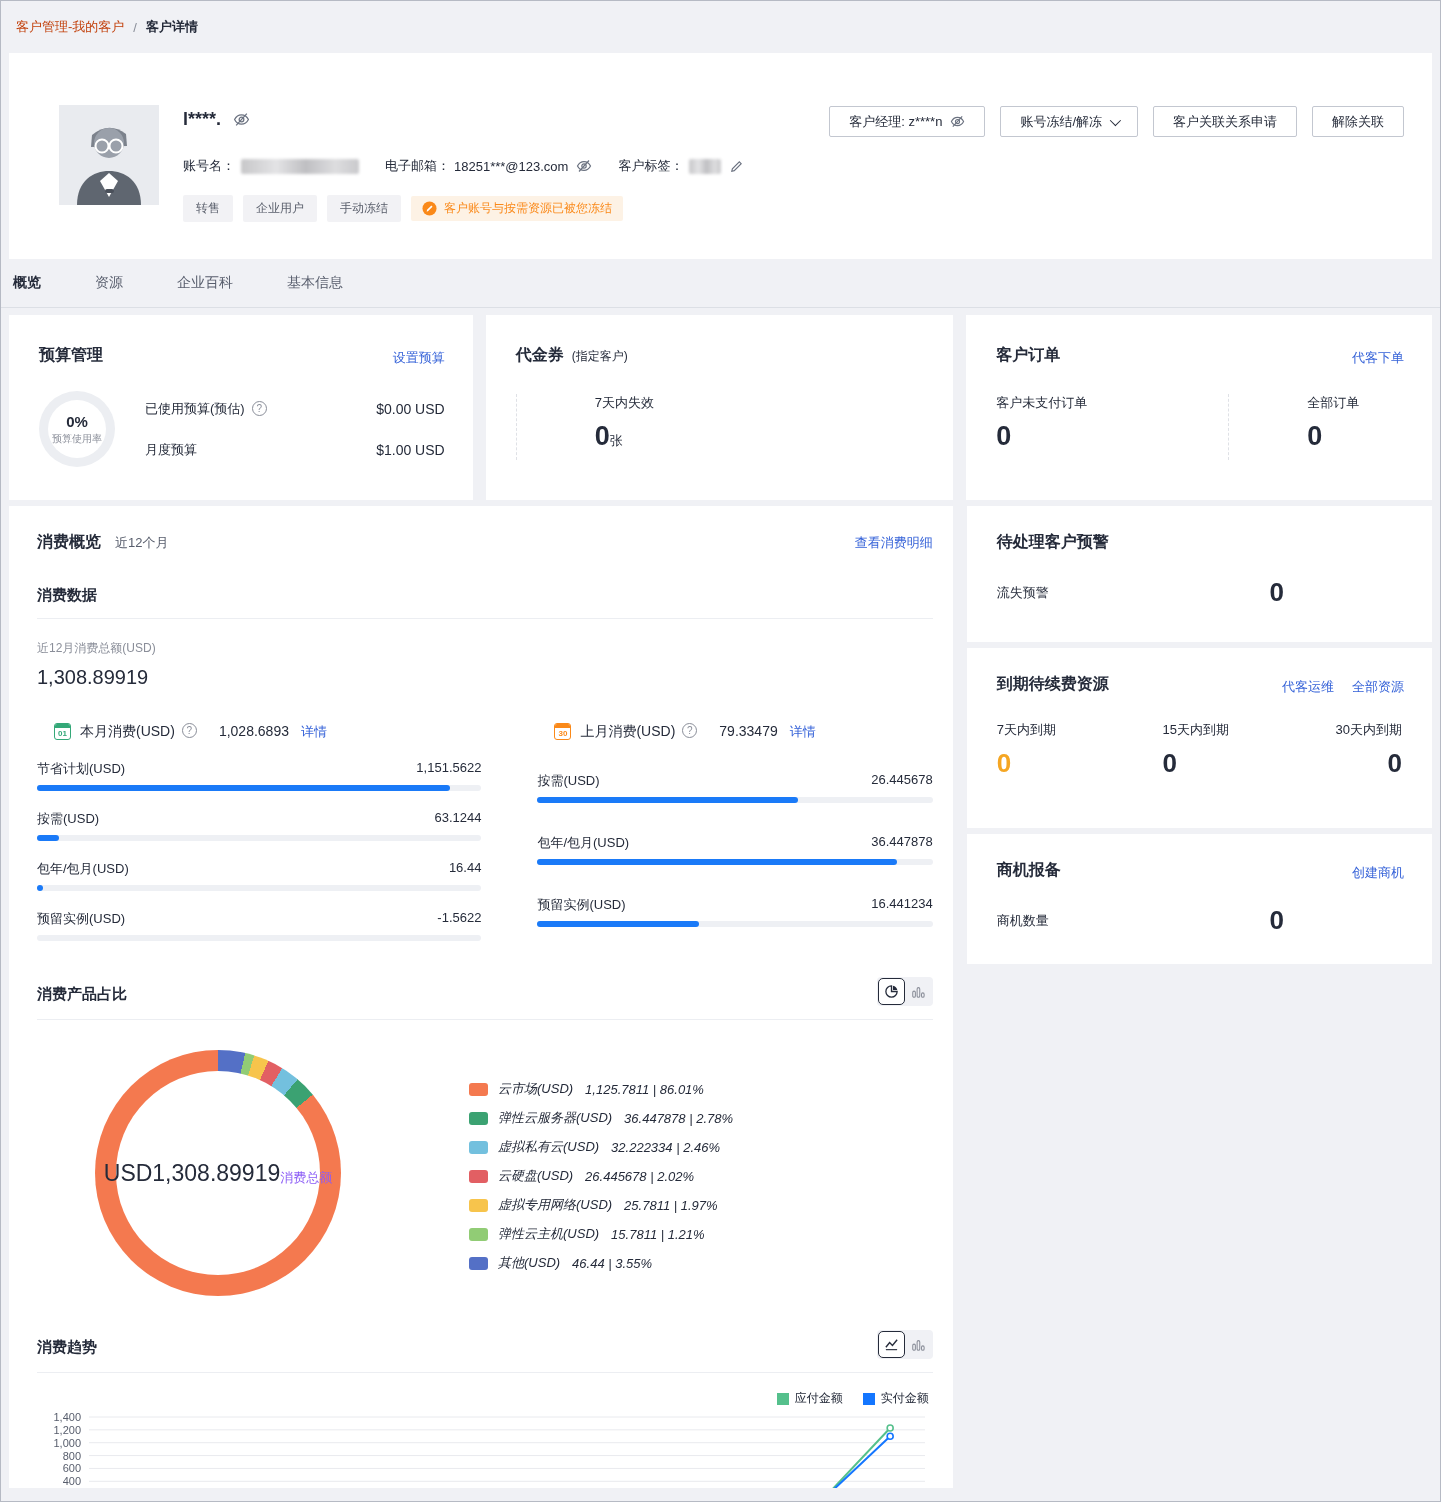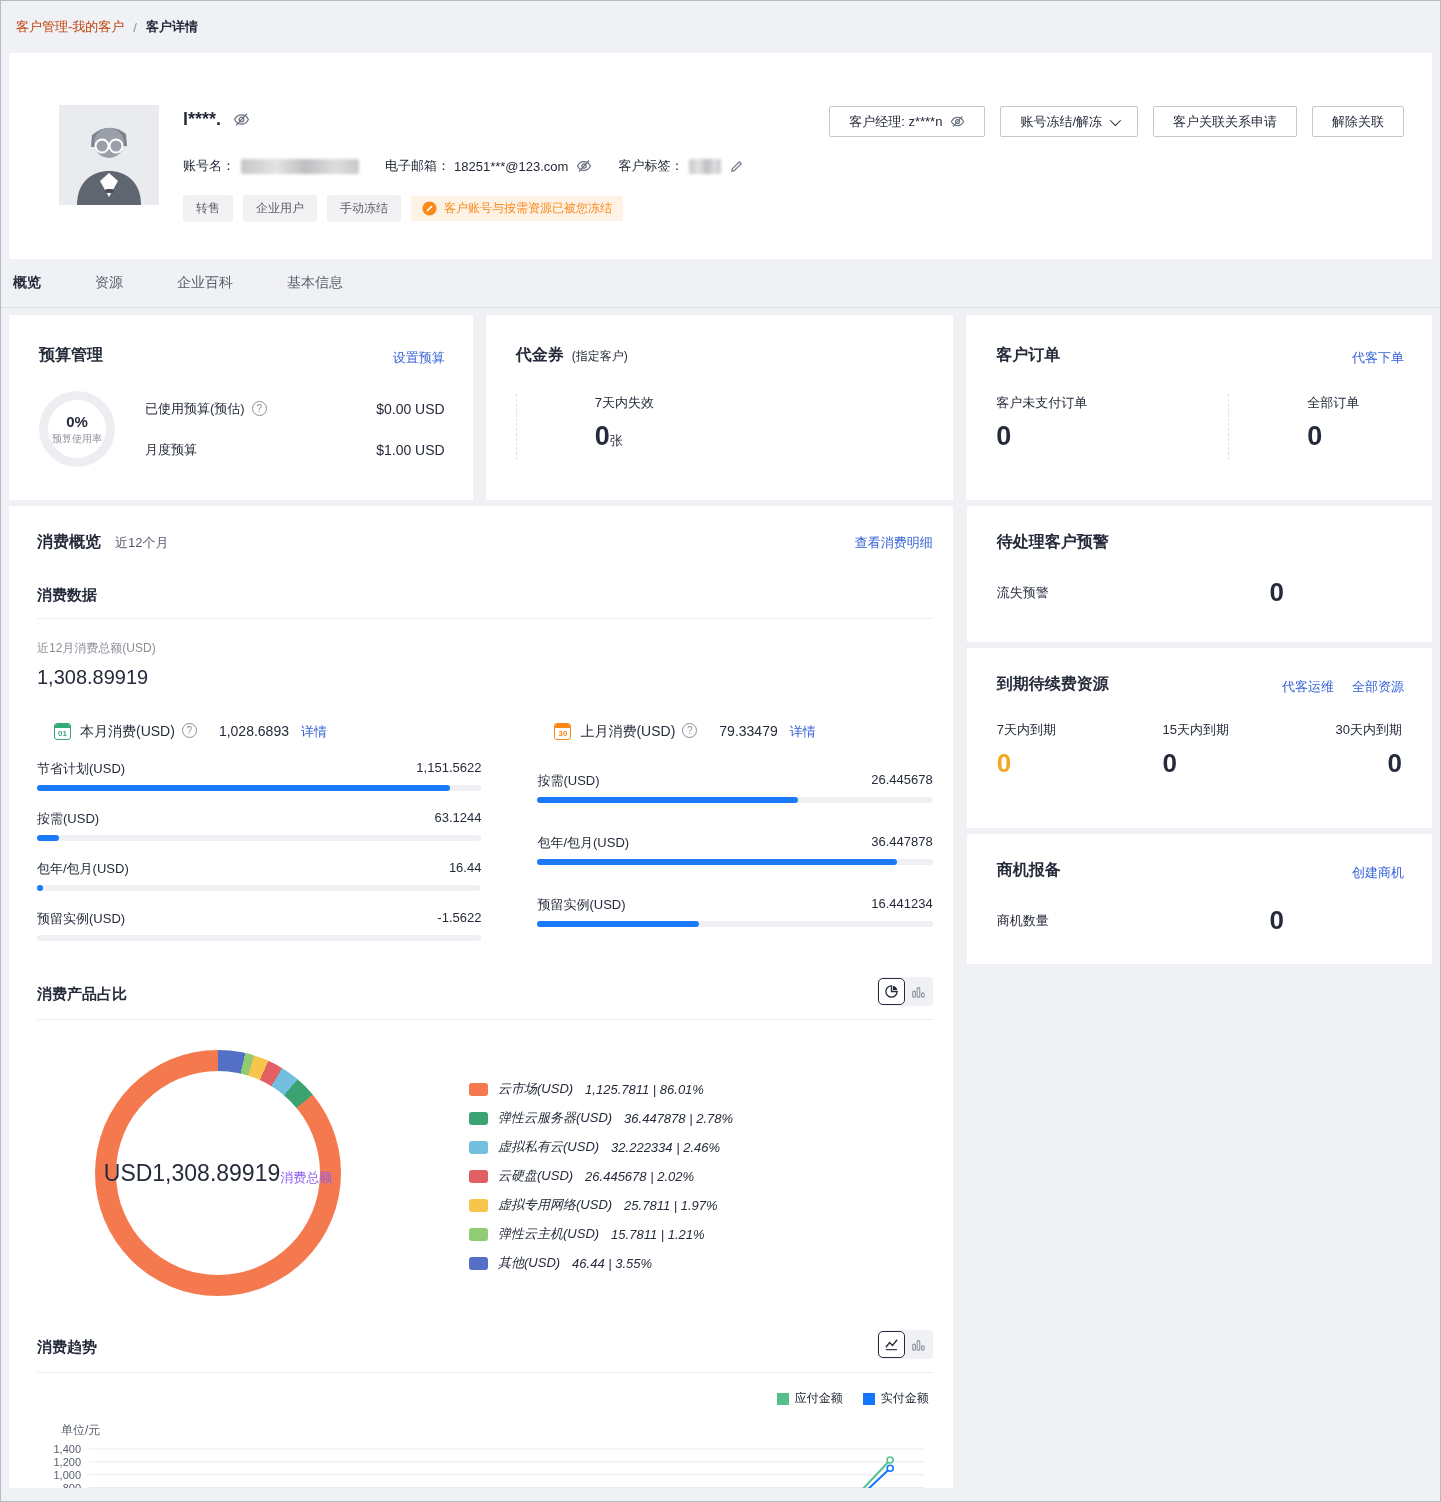--- a/index.html
+++ b/index.html
@@ -486,21 +486,20 @@
       <div class="trend-legend">
         <span class="tl-item">
           <span class="tl-sq" style="background: rgb(85, 192, 140);"></span>
           <span>应付金额</span>
         </span>
         <span class="tl-item">
           <span class="tl-sq" style="background: rgb(20, 118, 255);"></span>
           <span>实付金额</span>
         </span>
       </div>
-      <div class="unit-label">单位/元</div>
       <svg class="trend-svg" width="897" height="125" viewBox="0 0 897 125">
           <line x1="52" y1="6" x2="888" y2="6" stroke="#e9eaee" stroke-width="1"></line>
           <text x="44" y="10" text-anchor="end" font-size="11" fill="#575d6c">1,400</text>
           <line x1="52" y1="18.85714285714286" x2="888" y2="18.85714285714286" stroke="#e9eaee" stroke-width="1"></line>
           <text x="44" y="22.85714285714286" text-anchor="end" font-size="11" fill="#575d6c">1,200</text>
           <line x1="52" y1="31.714285714285708" x2="888" y2="31.714285714285708" stroke="#e9eaee" stroke-width="1"></line>
           <text x="44" y="35.71428571428571" text-anchor="end" font-size="11" fill="#575d6c">1,000</text>
           <line x1="52" y1="44.57142857142858" x2="888" y2="44.57142857142858" stroke="#e9eaee" stroke-width="1"></line>
           <text x="44" y="48.57142857142858" text-anchor="end" font-size="11" fill="#575d6c">800</text>
           <line x1="52" y1="57.42857142857143" x2="888" y2="57.42857142857143" stroke="#e9eaee" stroke-width="1"></line>

